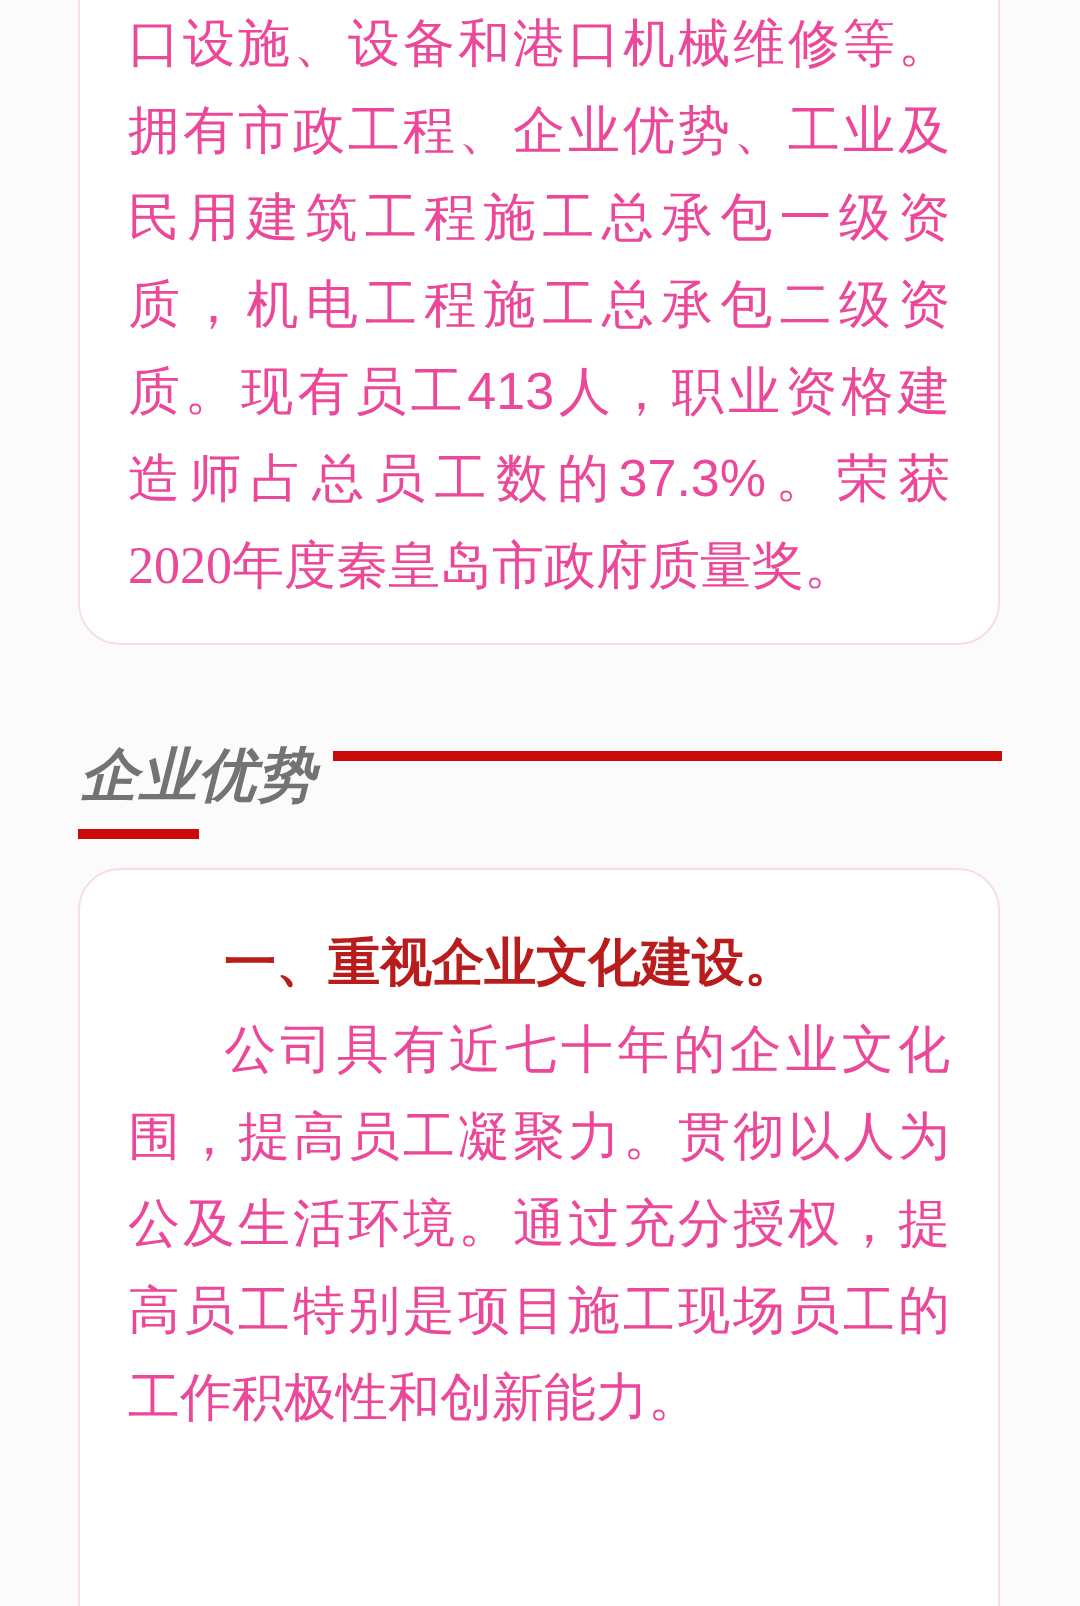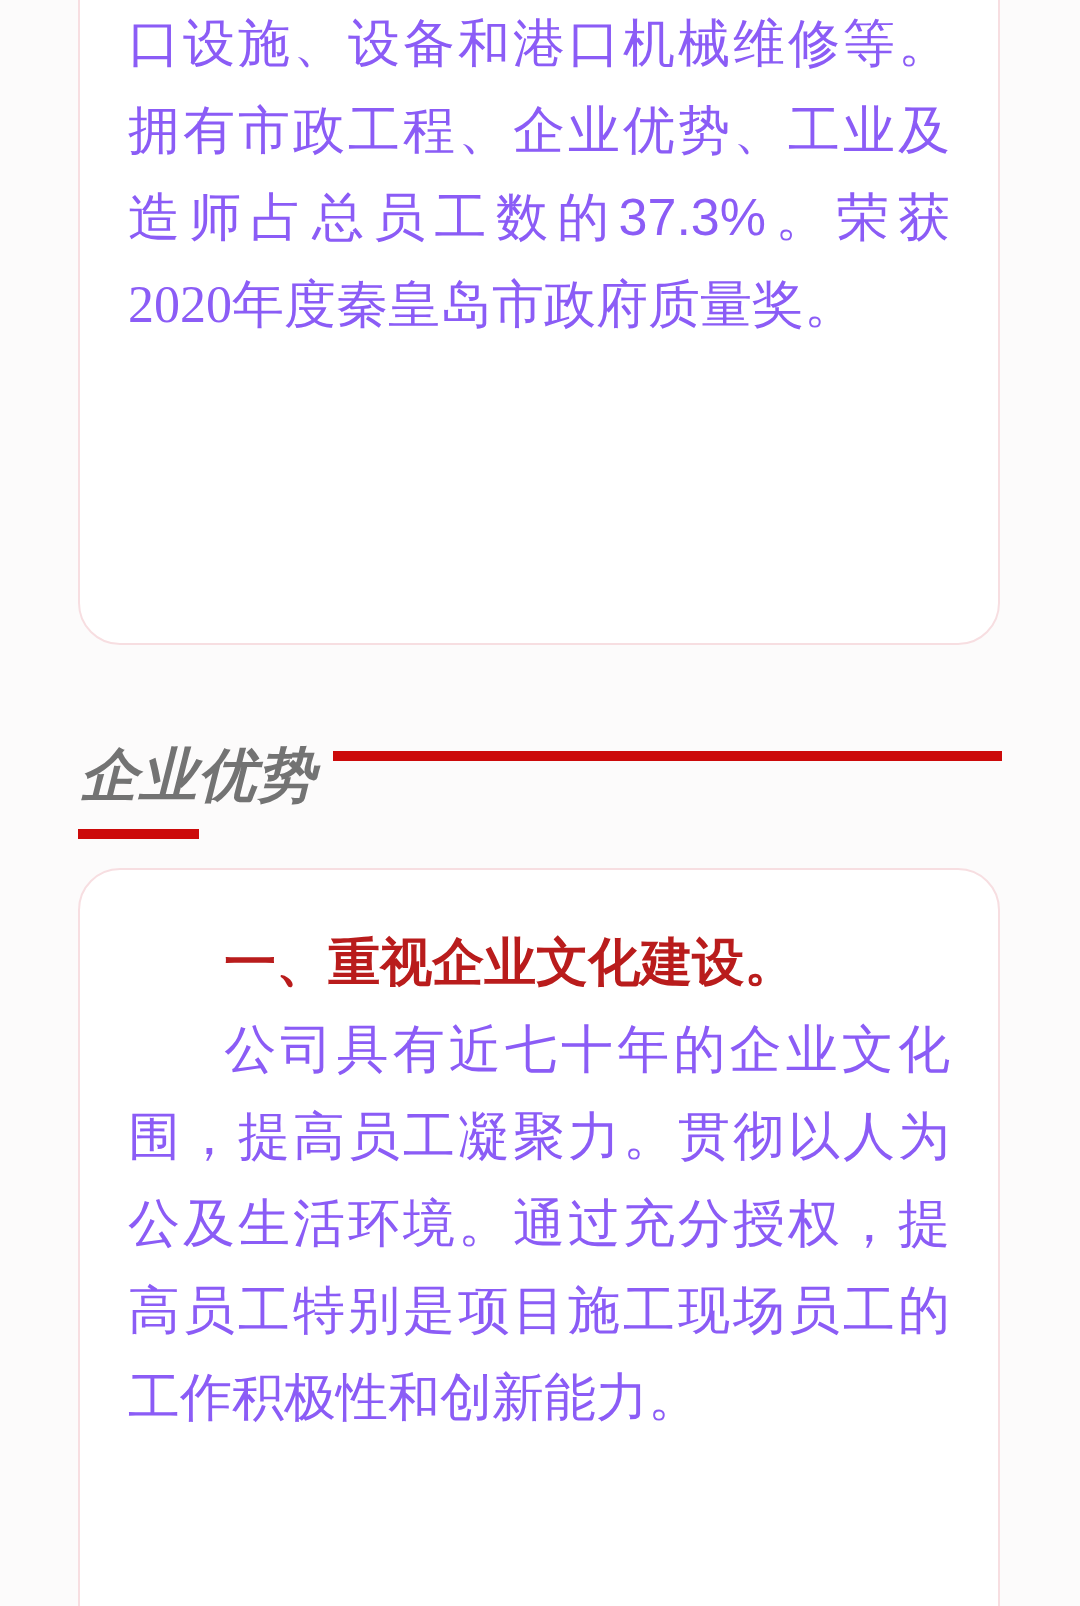--- a/index.html
+++ b/index.html
@@ -26,21 +26,21 @@
     padding: 48px 48px 0 48px;
   }
   #advantages-card {
     top: 868px;
     height: 860px;
     padding: 49px 48px 0 48px;
   }
   .para {
     font-size: 52px;
     line-height: 87px;
-    color: #8b5cf6;
+    color: #ec4899;
   }
   .jline {
     text-align: justify;
     text-align-last: justify;
     text-justify: inter-character;
   }
   .jline:last-child {
     text-align-last: left;
     font-family: Liberation Serif, serif;
   }
@@ -81,20 +81,23 @@
     width: 121px;
   }
 </style>
 </head>
 <body>
 
 <div class="card" id="company-intro-card">
   <div class="para">
       <div class="jline">口设施、设备和港口机械维修等。</div>
       <div class="jline">拥有市政工程、企业优势、工业及</div>
+      <div class="jline">民用建筑工程施工总承包一级资</div>
+      <div class="jline">质，机电工程施工总承包二级资</div>
+      <div class="jline">质。现有员工413人，职业资格建</div>
       <div class="jline">造师占总员工数的37.3%。荣获</div>
       <div class="jline">2020年度秦皇岛市政府质量奖。</div>
     </div>
 </div>
 
 <div class="section-title">企业优势</div>
 <div class="rule" id="rule-long"></div>
 <div class="rule" id="rule-short"></div>
 
 <div class="card" id="advantages-card">

